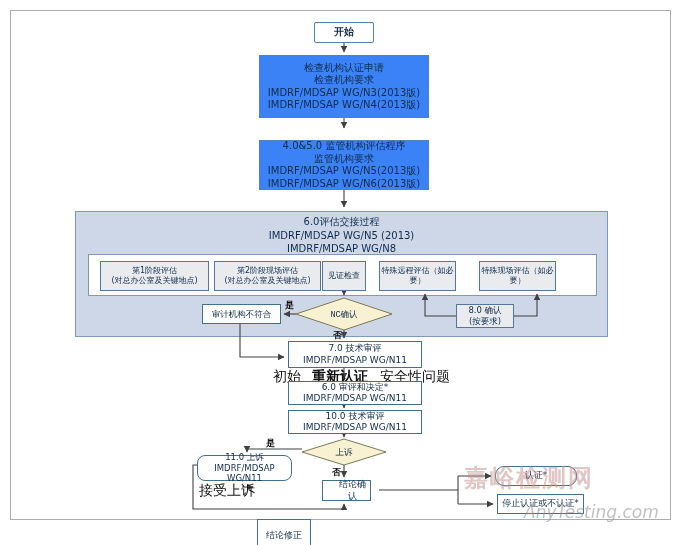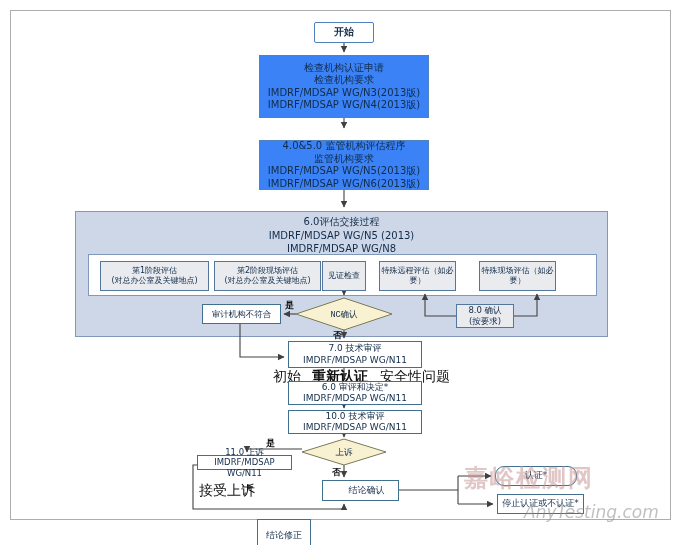--- a/index.html
+++ b/index.html
@@ -112,26 +112,26 @@
 
   <div class="abs node procbox" style="left:288px;top:381px;width:134px;height:24px;">6.0 审评和决定*
 IMDRF/MDSAP WG/N11</div>
   <div class="abs node procbox" style="left:288px;top:410px;width:134px;height:24px;">10.0 技术审评
 IMDRF/MDSAP WG/N11</div>
 
   <div class="dlabel" style="left:324px;top:447px;width:40px;">上诉</div>
   <div class="elabel" style="left:266px;top:437px;">是</div>
   <div class="elabel" style="left:332px;top:466px;">否</div>
 
-  <div class="abs node procbox" style="left:197px;top:455px;width:95px;height:15px;font-size:8.5px;">11.0 上诉
+  <div class="abs node procbox" style="left:197px;top:455px;width:95px;height:26px;font-size:8.5px;border-radius:8px;">11.0 上诉
 IMDRF/MDSAP WG/N11</div>
   <div class="flowlabel" style="left:199px;top:482px;">接受上诉</div>
 
   <div class="abs node procbox" style="left:257px;top:480px;width:54px;height:34px;margin-top:39px;">结论修正</div>
-  <div class="abs node procbox" style="left:322px;top:480px;width:77px;height:21px;padding-left:12px;">结论确认</div>
+  <div class="abs node procbox" style="left:322px;top:480px;width:49px;height:21px;padding-left:12px;">结论确认</div>
 
   <div class="abs node procbox" style="left:495px;top:466px;width:82px;height:20px;border-radius:9px;">认证*</div>
   <div class="abs node procbox" style="left:497px;top:494px;width:87px;height:20px;">停止认证或不认证*</div>
 
   <div class="wm1">嘉峪检测网</div>
   <div class="wm2">AnyTesting.com</div>
 
 </div>
 
 </body></html>

